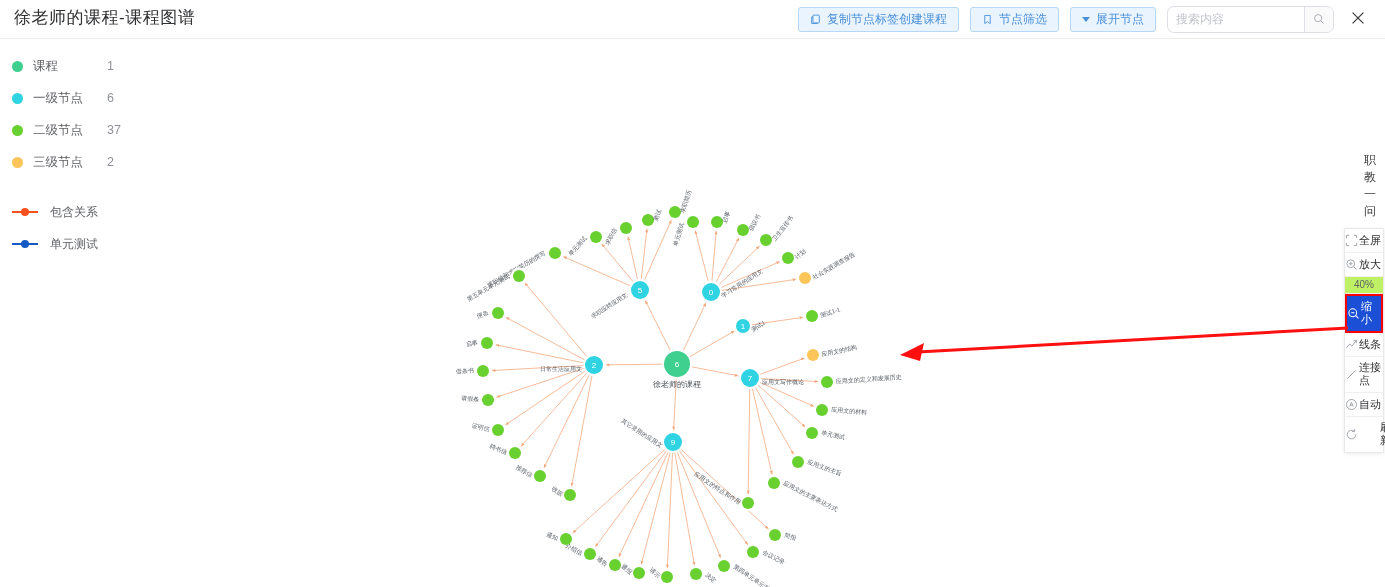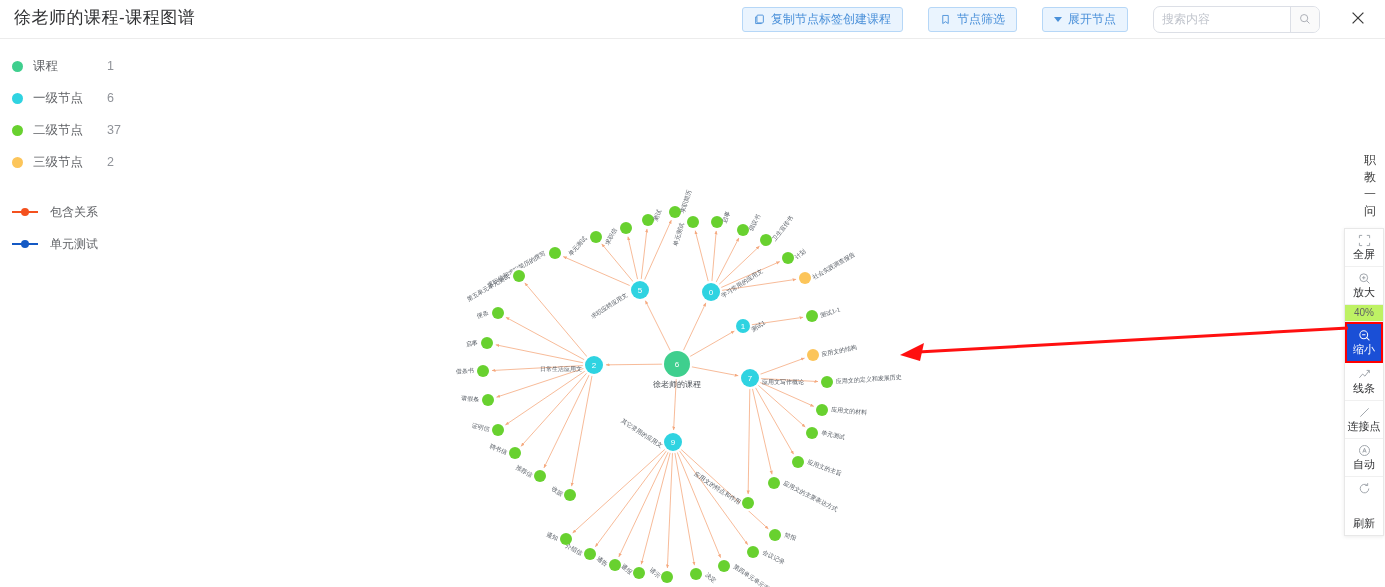--- a/index.html
+++ b/index.html
@@ -31,21 +31,21 @@
     font-size: 17px;
     color: #303133;
     letter-spacing: 0.5px;
     white-space: nowrap;
   }
   .toolbar {
     position: absolute;
     right: 16px; top: 6px;
     display: flex;
     align-items: center;
-    gap: 25px;
+    gap: 11px;
   }
   .tbtn {
     display: flex;
     align-items: center;
     gap: 6px;
     height: 25px;
     padding: 0 11px;
     box-sizing: border-box;
     border: 1px solid #b6d7f7;
     border-radius: 3px;
@@ -192,21 +192,20 @@
     border: 1px solid #e8e8e8;
     box-shadow: 0 1px 4px rgba(0,0,0,0.08);
     box-sizing: border-box;
   }
   .tool-item {
     width: 100%;
     padding: 4px 0 5px;
     box-sizing: border-box;
     border-bottom: 1px solid #f0f0f0;
     display: flex;
-    flex-direction: column;
     align-items: center;
     gap: 1px;
     cursor: pointer;
     background: #fff;
   }
   .tool-item:last-child { border-bottom: 0; gap: 22px; }
   .tool-item .ti-icon {
     height: 14px;
     display: flex; align-items: center; justify-content: center;
     color: #9aa0a6;

